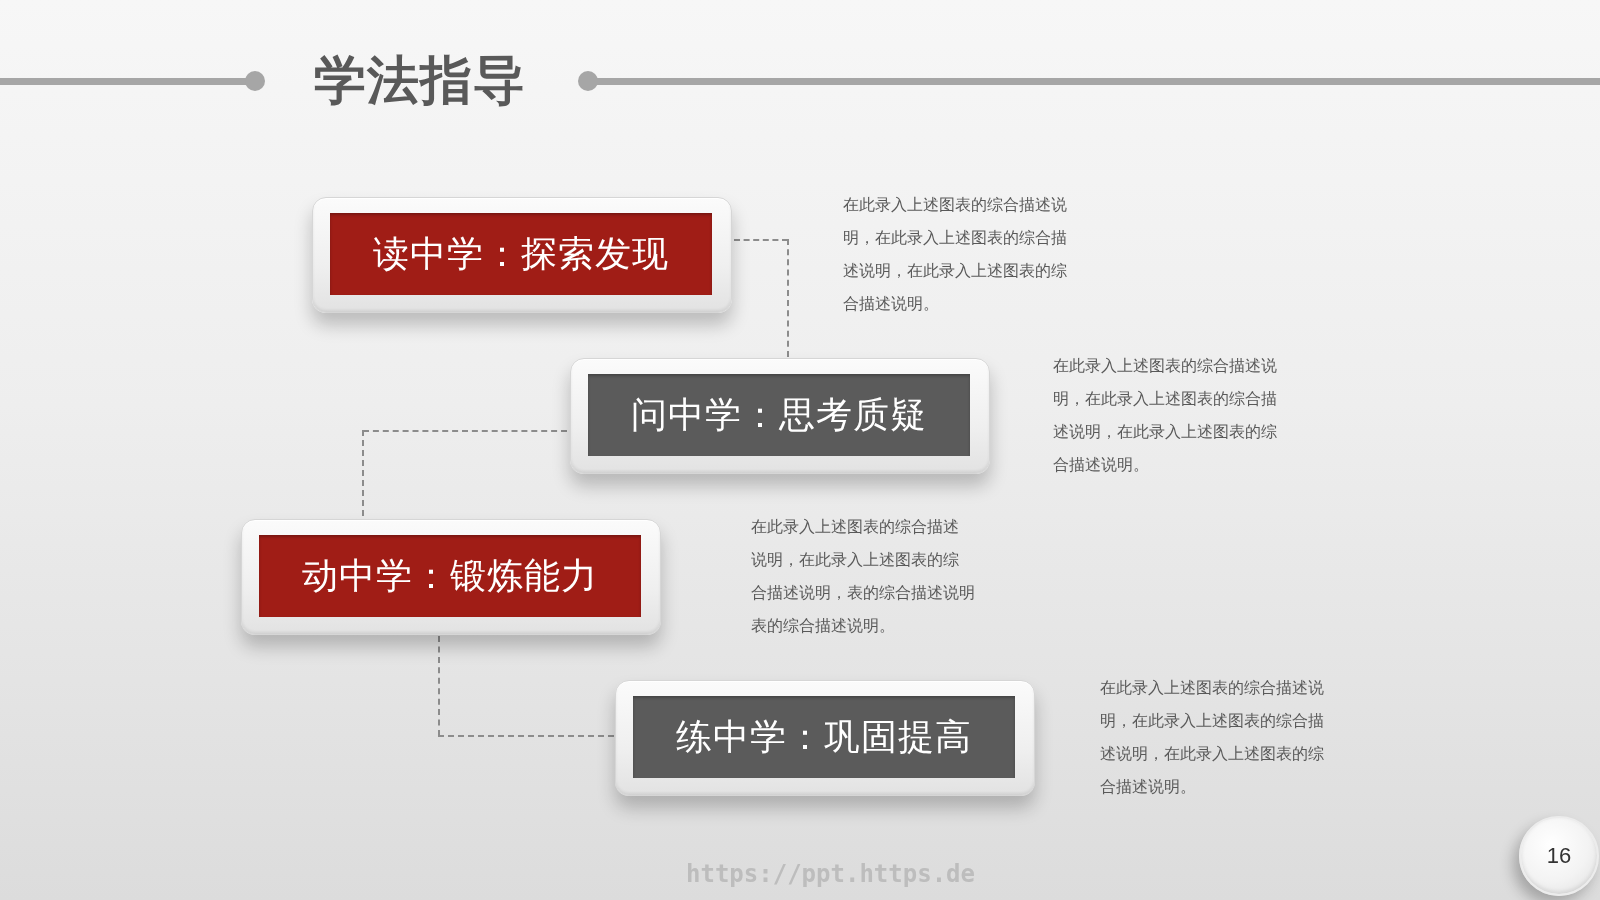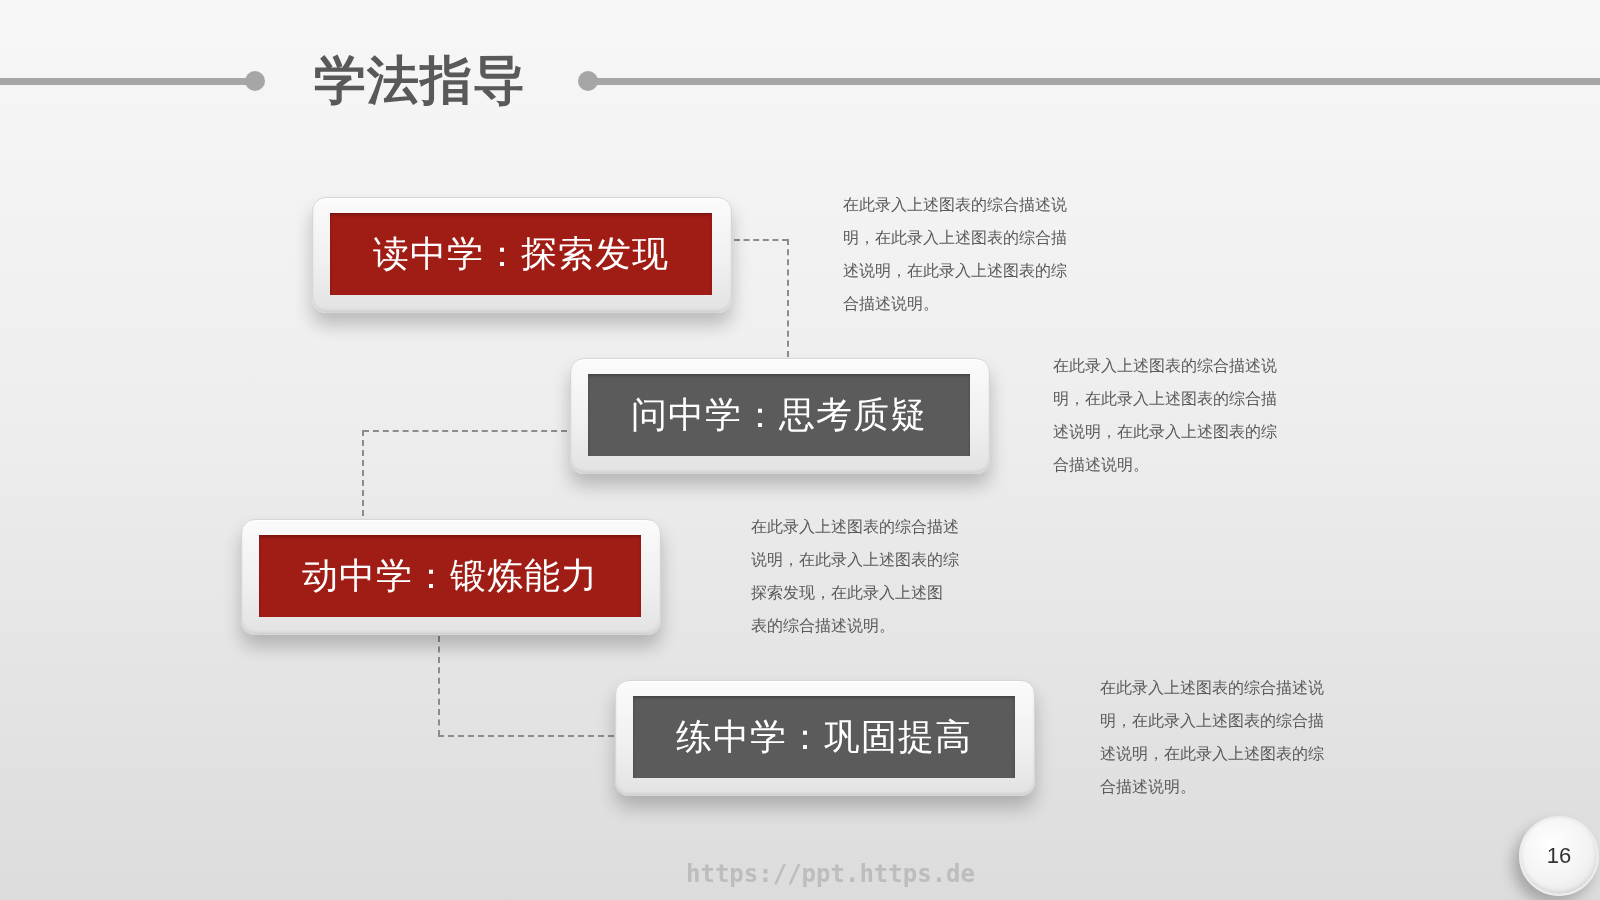--- a/index.html
+++ b/index.html
@@ -90,21 +90,21 @@
 </div>
 
 <div class="card" style="left:241px; top:519px;">
   <div class="card-inner red">
     <span>动中学：锻炼能力</span>
   </div>
 </div>
 <div class="desc" style="left:703px; top:510px;margin-left:48px;">
   <div>在此录入上述图表的综合描述</div>
   <div>说明，在此录入上述图表的综</div>
-  <div>探索发现，在此录入上述图</div>
+  <div>合描述说明，表的综合描述说明</div>
   <div>表的综合描述说明。</div>
 </div>
 
 <div class="card" style="left:615px; top:680px;">
   <div class="card-inner grey">
     <span>练中学：巩固提高</span>
   </div>
 </div>
 <div class="desc" style="left:1100px; top:671px;">
   <div>在此录入上述图表的综合描述说</div>

